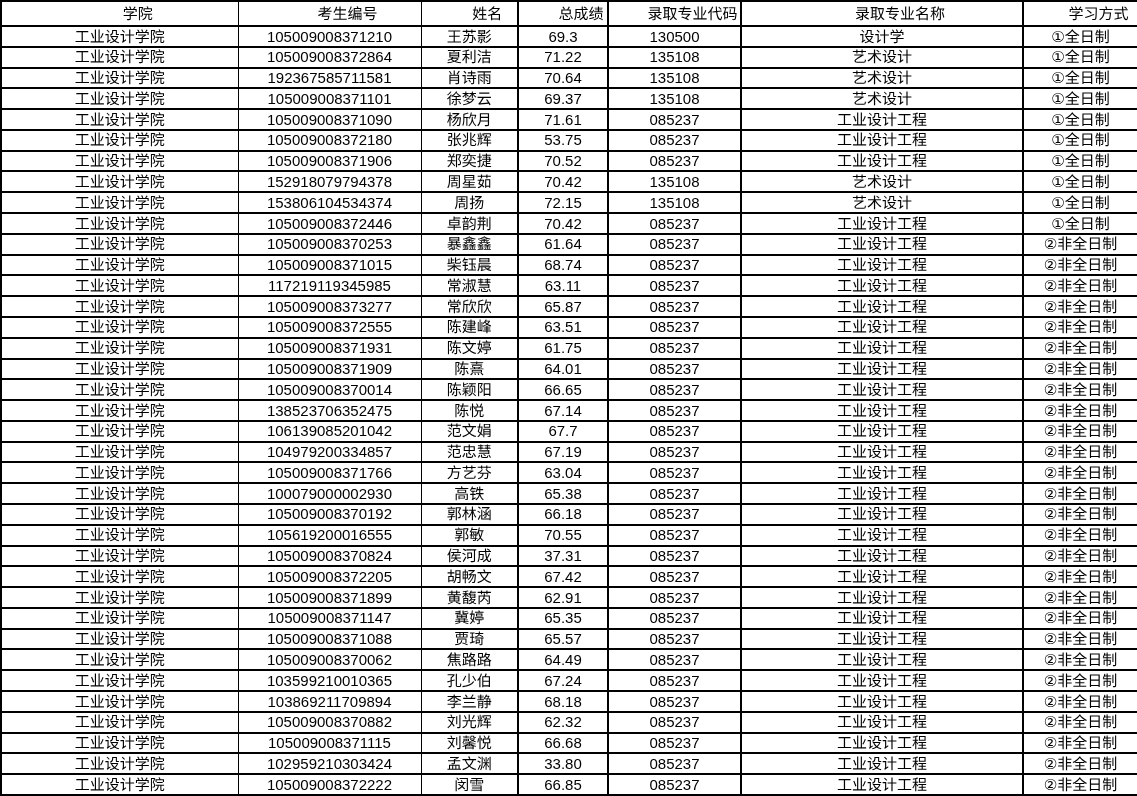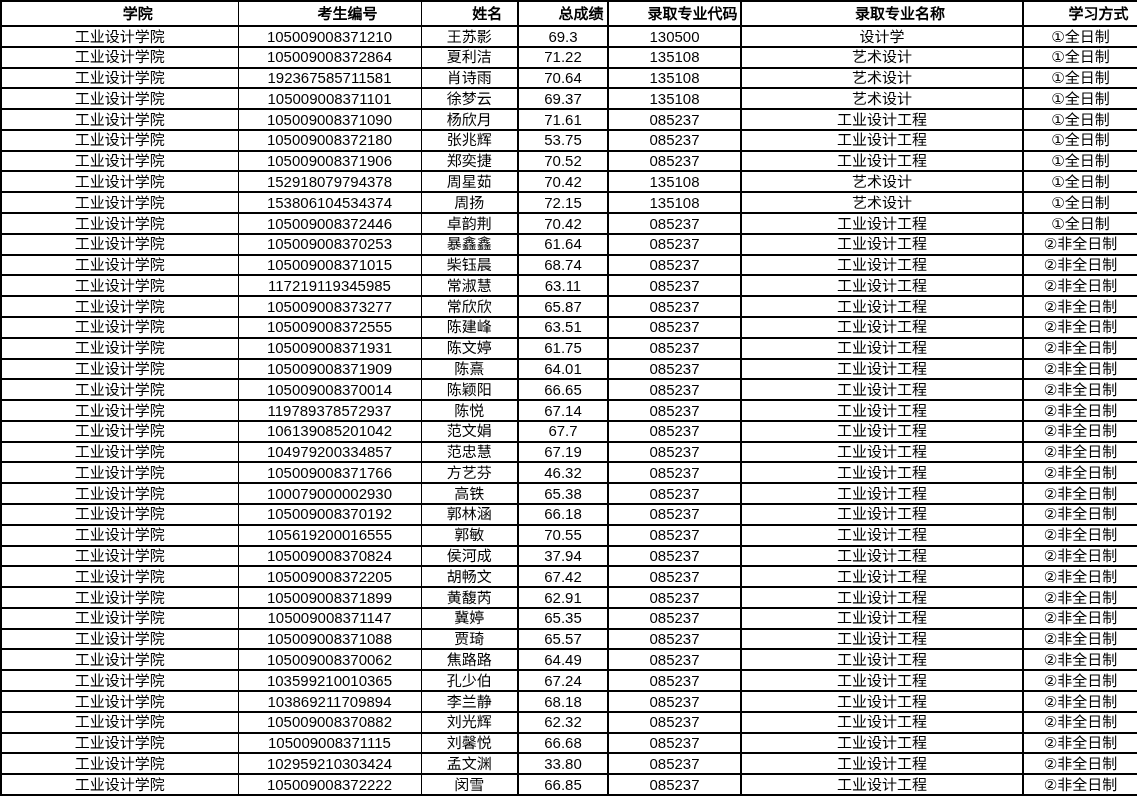--- a/index.html
+++ b/index.html
@@ -31,21 +31,21 @@
     padding: 0;
     overflow: hidden;
     white-space: nowrap;
   }
   
   table.admission-table th:nth-child(n+4),
   table.admission-table td:nth-child(n+4) {
     border-left-width: 2px;
   }
   table.admission-table th {
-    font-weight: bold;
+    font-weight: normal;
     height: 23px;
     padding-left: 36px;
   }
   col.c-college    { width: 237px; }
   col.c-id         { width: 183px; }
   col.c-name       { width: 97px; }
   col.c-score      { width: 90px; }
   col.c-majorcode  { width: 133px; }
   col.c-majorname  { width: 282px; }
   col.c-studymode  { width: 115px; }
@@ -232,21 +232,21 @@
         <td>工业设计学院</td>
         <td>105009008370014</td>
         <td>陈颖阳</td>
         <td>66.65</td>
         <td>085237</td>
         <td>工业设计工程</td>
         <td>②非全日制</td>
       </tr>
       <tr>
         <td>工业设计学院</td>
-        <td>119789378572937</td>
+        <td>138523706352475</td>
         <td>陈悦</td>
         <td>67.14</td>
         <td>085237</td>
         <td>工业设计工程</td>
         <td>②非全日制</td>
       </tr>
       <tr>
         <td>工业设计学院</td>
         <td>106139085201042</td>
         <td>范文娟</td>
@@ -261,21 +261,21 @@
         <td>范忠慧</td>
         <td>67.19</td>
         <td>085237</td>
         <td>工业设计工程</td>
         <td>②非全日制</td>
       </tr>
       <tr>
         <td>工业设计学院</td>
         <td>105009008371766</td>
         <td>方艺芬</td>
-        <td>46.32</td>
+        <td>63.04</td>
         <td>085237</td>
         <td>工业设计工程</td>
         <td>②非全日制</td>
       </tr>
       <tr>
         <td>工业设计学院</td>
         <td>100079000002930</td>
         <td>高铁</td>
         <td>65.38</td>
         <td>085237</td>
@@ -297,21 +297,21 @@
         <td>郭敏</td>
         <td>70.55</td>
         <td>085237</td>
         <td>工业设计工程</td>
         <td>②非全日制</td>
       </tr>
       <tr>
         <td>工业设计学院</td>
         <td>105009008370824</td>
         <td>侯河成</td>
-        <td>37.94</td>
+        <td>37.31</td>
         <td>085237</td>
         <td>工业设计工程</td>
         <td>②非全日制</td>
       </tr>
       <tr>
         <td>工业设计学院</td>
         <td>105009008372205</td>
         <td>胡畅文</td>
         <td>67.42</td>
         <td>085237</td>

